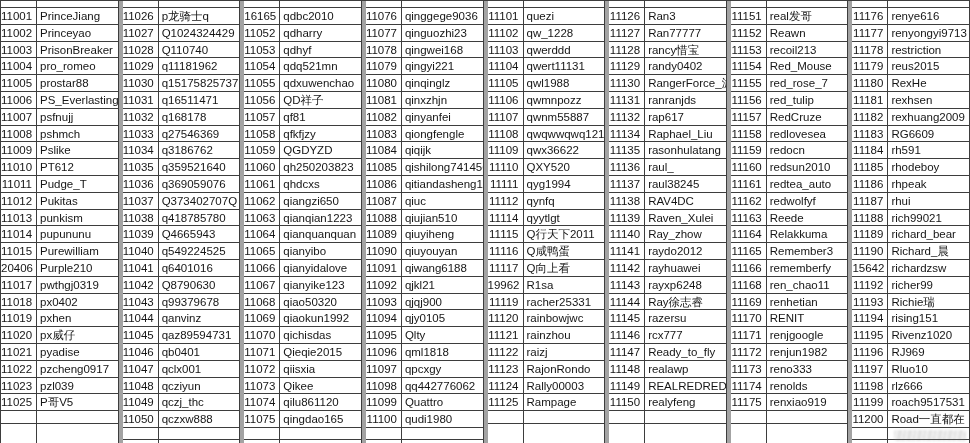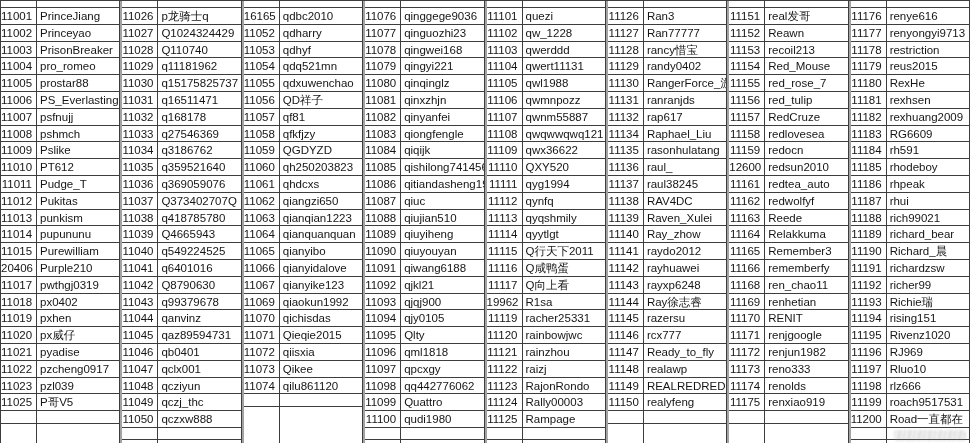--- a/index.html
+++ b/index.html
@@ -10,21 +10,21 @@
     color: #151515;
   }
   .sheet {
     position: absolute; left: 0; top: 0; width: 970px; height: 443px;
     display: flex; flex-direction: row;
     border-top: 1px solid #3d3d3d;
     background: #fff;
   }
   .pair {
     flex: 1 1 0; display: flex; flex-direction: column; min-width: 0;
-    border-left: 2px solid #a3a3a3;
+    border-left: 4px solid #a3a3a3;
   }
   .pair:first-child { border-left: 1px solid #3d3d3d; }
   .row { display: flex; flex-direction: row; height: 16.8px; flex: none; }
   .row.filler-top { height: 7px; }
   .row.filler-bottom { height: 12.5px; }
   .row.filler-cut { flex: 1 1 auto; height: auto; }
   .row.filler-cut .cell { border-bottom: none; }
   .cell {
     border-right: 1px solid #3d3d3d;
     border-bottom: 1px solid #3d3d3d;
@@ -348,20 +348,24 @@
       </div>
       <div class="row">
         <div class="cell id">11066</div>
         <div class="cell name">qianyidalove</div>
       </div>
       <div class="row">
         <div class="cell id">11067</div>
         <div class="cell name">qianyike123</div>
       </div>
       <div class="row">
+        <div class="cell id">11068</div>
+        <div class="cell name">qiao50320</div>
+      </div>
+      <div class="row">
         <div class="cell id">11069</div>
         <div class="cell name">qiaokun1992</div>
       </div>
       <div class="row">
         <div class="cell id">11070</div>
         <div class="cell name">qichisdas</div>
       </div>
       <div class="row">
         <div class="cell id">11071</div>
         <div class="cell name">Qieqie2015</div>
@@ -370,20 +374,24 @@
         <div class="cell id">11072</div>
         <div class="cell name">qiisxia</div>
       </div>
       <div class="row">
         <div class="cell id">11073</div>
         <div class="cell name">Qikee</div>
       </div>
       <div class="row">
         <div class="cell id">11074</div>
         <div class="cell name">qilu861120</div>
+      </div>
+      <div class="row">
+        <div class="cell id">11075</div>
+        <div class="cell name">qingdao165</div>
       </div>
       <div class="row filler-bottom">
         <div class="cell id"></div>
         <div class="cell name"></div>
       </div>
       <div class="row filler-cut">
         <div class="cell id"></div>
         <div class="cell name"></div>
       </div>
     </div>
@@ -548,24 +556,20 @@
       </div>
       <div class="row">
         <div class="cell id">11111</div>
         <div class="cell name">qyg1994</div>
       </div>
       <div class="row">
         <div class="cell id">11112</div>
         <div class="cell name">qynfq</div>
       </div>
       <div class="row">
-        <div class="cell id">11113</div>
-        <div class="cell name">qyqshmily</div>
-      </div>
-      <div class="row">
         <div class="cell id">11114</div>
         <div class="cell name">qyytlgt</div>
       </div>
       <div class="row">
         <div class="cell id">11115</div>
         <div class="cell name">Q行天下2011</div>
       </div>
       <div class="row">
         <div class="cell id">11116</div>
         <div class="cell name">Q咸鸭蛋</div>
@@ -760,21 +764,21 @@
       </div>
       <div class="row">
         <div class="cell id">11158</div>
         <div class="cell name">redlovesea</div>
       </div>
       <div class="row">
         <div class="cell id">11159</div>
         <div class="cell name">redocn</div>
       </div>
       <div class="row">
-        <div class="cell id">12600</div>
+        <div class="cell id">11160</div>
         <div class="cell name">redsun2010</div>
       </div>
       <div class="row">
         <div class="cell id">11161</div>
         <div class="cell name">redtea_auto</div>
       </div>
       <div class="row">
         <div class="cell id">11162</div>
         <div class="cell name">redwolfyf</div>
       </div>
@@ -894,21 +898,21 @@
       </div>
       <div class="row">
         <div class="cell id">11189</div>
         <div class="cell name">richard_bear</div>
       </div>
       <div class="row">
         <div class="cell id">11190</div>
         <div class="cell name">Richard_晨</div>
       </div>
       <div class="row">
-        <div class="cell id">11191</div>
+        <div class="cell id">15642</div>
         <div class="cell name">richardzsw</div>
       </div>
       <div class="row">
         <div class="cell id">11192</div>
         <div class="cell name">richer99</div>
       </div>
       <div class="row">
         <div class="cell id">11193</div>
         <div class="cell name">Richie瑞</div>
       </div>

